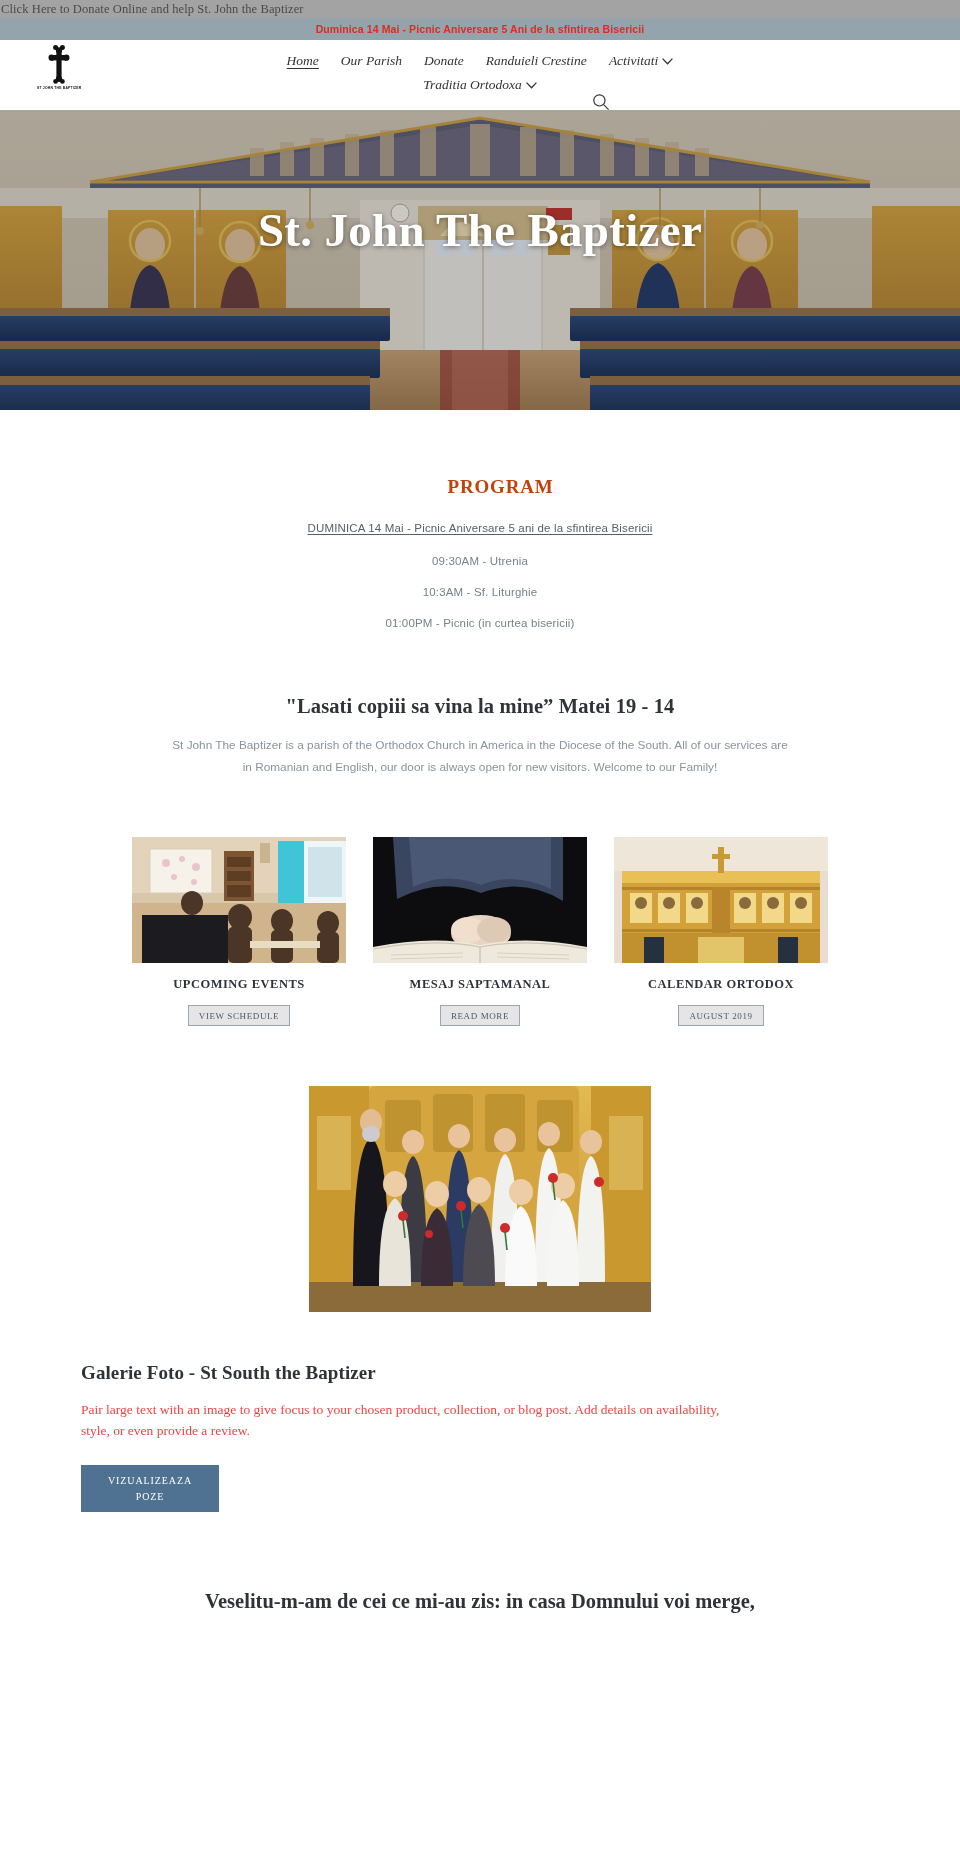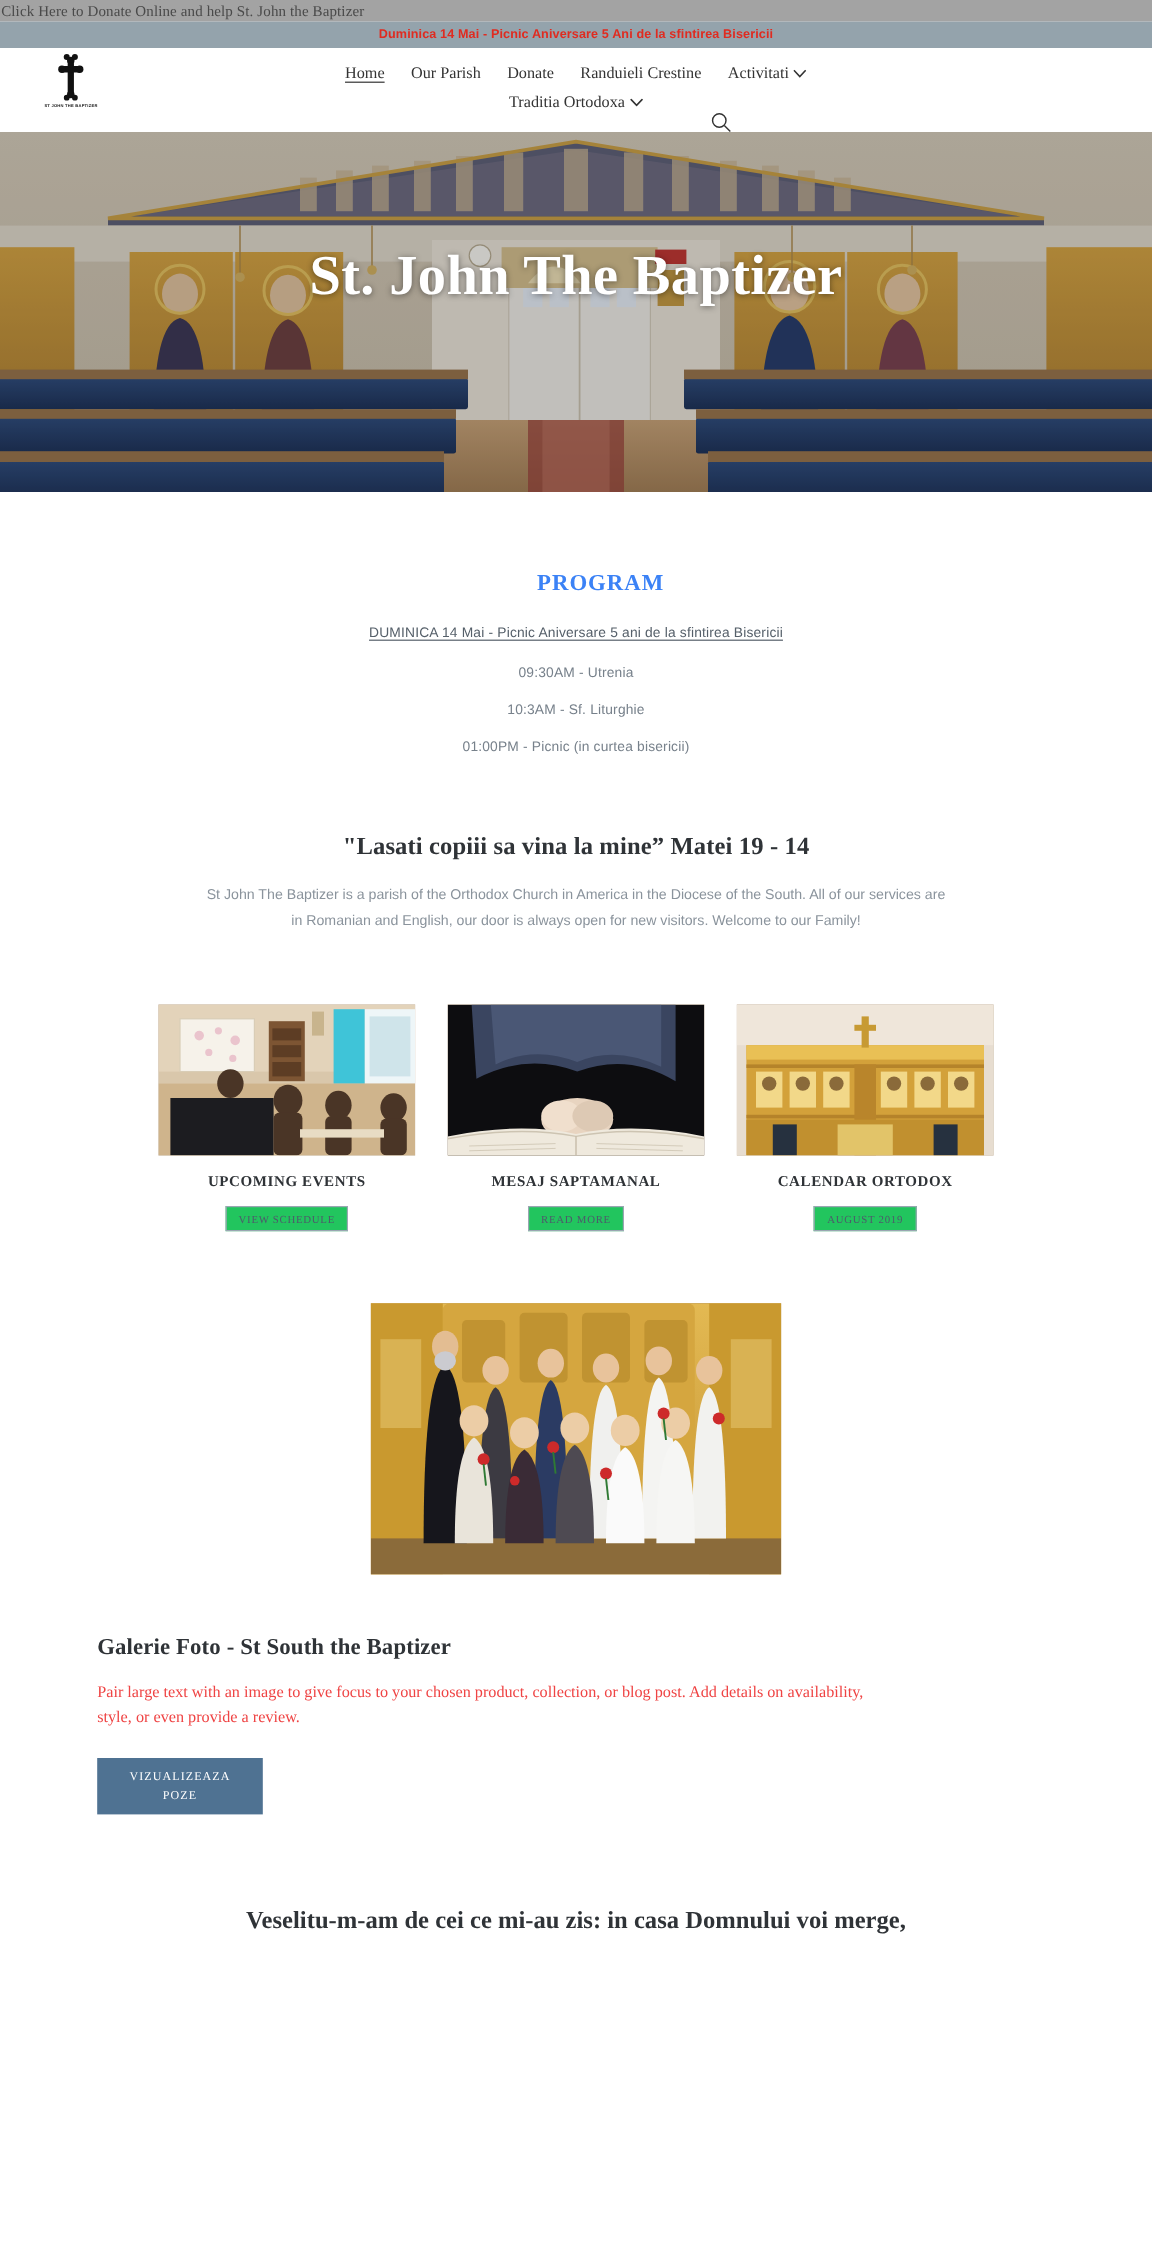--- a/index.html
+++ b/index.html
@@ -72,20 +72,21 @@
     position: absolute;
     left: 0; right: 0; top: 14px;
     text-align: center;
   }
   .nav-row {
     display: flex;
     justify-content: center;
     align-items: center;
     gap: 22px;
     line-height: 1;
+    font-style: italic;
   }
   .nav-row + .nav-row { margin-top: 10px; }
   .nav-item {
     font-family: "Liberation Serif", serif;
     font-size: 13.5px;
     color: #333333;
     text-decoration: none;
     white-space: nowrap;
     display: inline-flex;
     align-items: center;
@@ -147,21 +148,21 @@
   
   .program {
     padding-top: 66px;
     text-align: center;
   }
   .program-title {
     font-family: "Liberation Serif", serif;
     font-weight: bold;
     font-size: 19px;
     letter-spacing: .8px;
-    color: #3b82f6;
+    color: #c2410c;
     padding-left: 41px;
   }
   .program-link {
     display: inline-block;
     margin-top: 24px;
     font-size: 11.5px;
     color: #56606a;
     text-decoration: underline;
     text-underline-offset: 2px;
     letter-spacing: .15px;
@@ -213,21 +214,21 @@
     font-weight: bold;
     font-size: 12.5px;
     letter-spacing: .5px;
     color: #2f3337;
   }
   .card-btn {
     display: inline-block;
     margin-top: 13px;
     padding: 5px 10px 4px;
     border: 1px solid #9aa6b2;
-    background: #22c55e;
+    background: #e5e5e5;
     font-family: "Liberation Serif", serif;
     font-size: 9px;
     letter-spacing: .6px;
     color: #4d5b6b;
     cursor: pointer;
   }
 
   
   .gallery-photo-wrap {
     margin-top: 60px;

